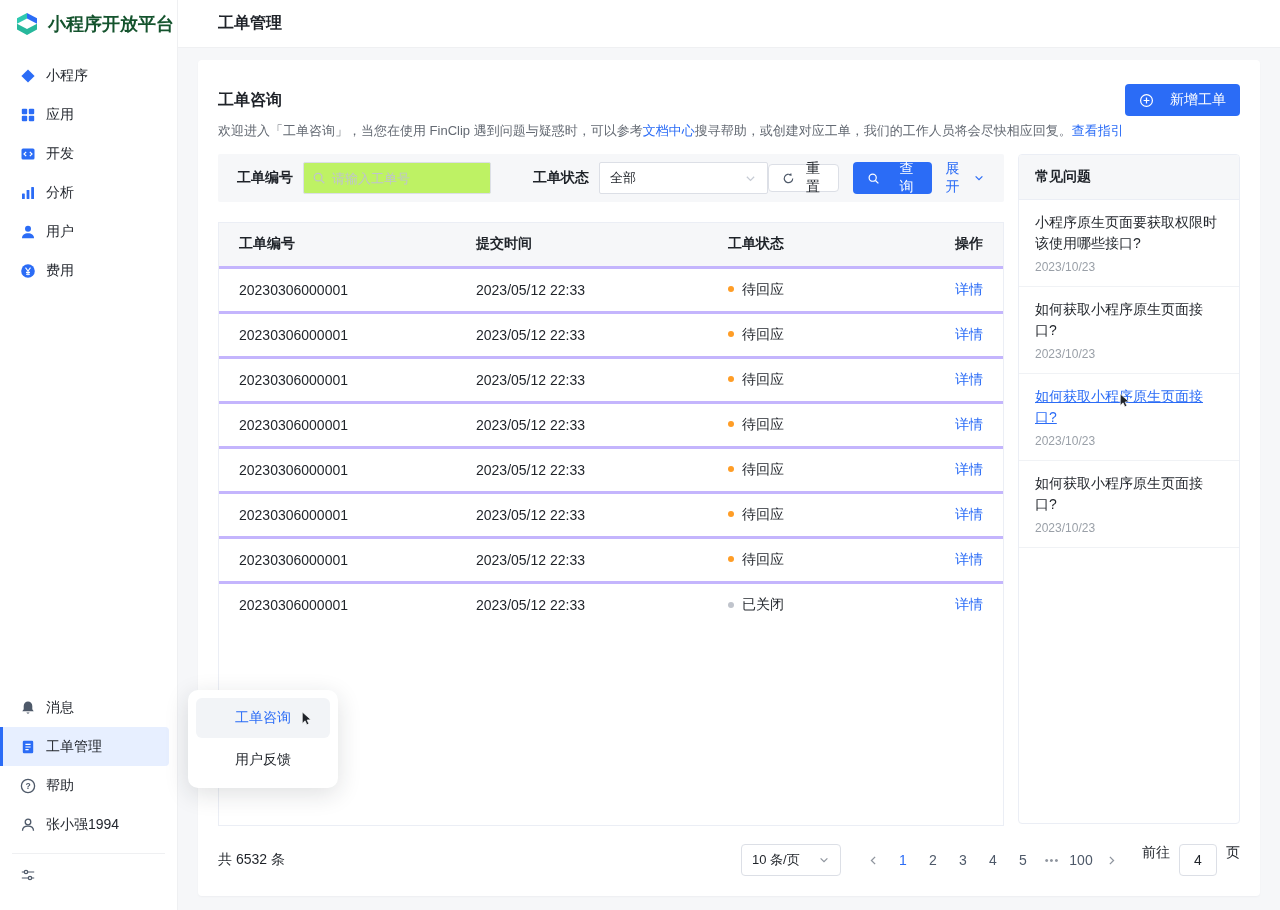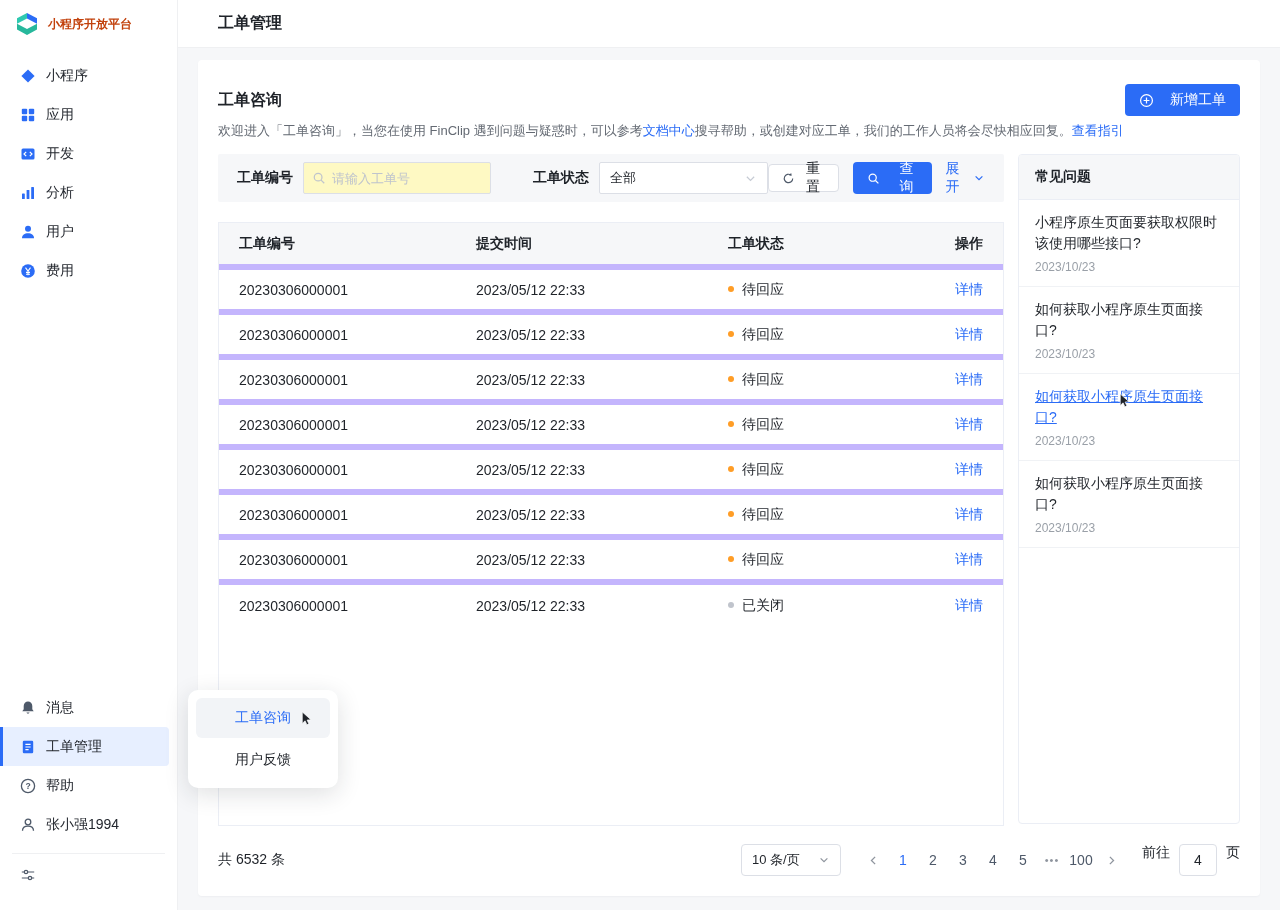--- a/index.html
+++ b/index.html
@@ -4,21 +4,21 @@
 <style>
   *{margin:0;padding:0;box-sizing:border-box}
   html,body{width:1280px;height:910px}
   body{font-family:"Liberation Sans","DejaVu Sans",sans-serif;color:#1f2329;background:#fff;overflow:hidden;position:relative;font-size:14px}
   [data-interactable="true"]{cursor:pointer}
 
   
   .sidebar{position:absolute;left:0;top:0;width:178px;height:910px;background:#fff;border-right:1px solid #eff0f2;display:flex;flex-direction:column;z-index:5}
   .logo-row{height:48px;display:flex;align-items:center;padding-left:14px;gap:8px;flex:none}
   .logo-mark{width:26px;height:26px;display:flex}
-  .logo-text{font-size:12px;font-weight:bold;color:#c2410c}
+  .logo-text{font-size:18px;font-weight:bold;color:#14532d}
   .nav{padding-top:8px}
   .nav-item{height:39px;display:flex;align-items:center;gap:10px;padding-left:20px;font-size:14px;color:#23272e;margin-right:8px}
   .nav-item .ic{color:#2b6cf6}
   .nav-item.gray .ic{color:#4e5969}
   .nav-item.active{background:#e7efff;border-left:3px solid #2b6cf6;padding-left:17px;border-radius:0 4px 4px 0}
   .nav-item.active .ic{color:#2b6cf6}
   .sidebar-bottom{margin-top:auto;padding-bottom:22px}
   .sidebar-divider{height:1px;background:#eff0f2;margin:9px 12px 8px 12px}
   .sliders-row{height:26px;display:flex;align-items:center;padding-left:20px;color:#4e5969}
   .ic{display:inline-flex;width:16px;height:16px;flex:none}
@@ -37,41 +37,41 @@
   .btn-primary .ic{color:#fff;width:15px;height:15px}
   .desc{margin-top:6px;font-size:13px;color:#646a73;line-height:18px}
   .desc .lnk{color:#2b6cf6}
 
   .main-grid{display:flex;gap:14px;margin-top:14px;align-items:flex-start}
   .left-col{flex:1;min-width:0}
 
   
   .filter-bar{height:48px;background:#f6f7f9;display:flex;align-items:center;padding:0 19px;border-radius:2px}
   .filter-label{font-weight:bold;margin-right:10px;white-space:nowrap}
-  .input-box{width:200px;height:32px;background:#fef9c3;border:1px solid #dcdfe6;border-radius:2px;display:flex;align-items:center;padding:0 8px;gap:6px}
+  .input-box{width:200px;height:32px;background:#bef264;border:1px solid #dcdfe6;border-radius:2px;display:flex;align-items:center;padding:0 8px;gap:6px}
   .input-box .ic{color:#bfc4cd;width:14px;height:14px}
   .input-box input{border:none;outline:none;width:100%;font-size:13px;color:#1f2329;background:transparent;font-family:inherit}
   .input-box input::placeholder{color:#bfc4cd}
   .f-gap{width:42px;flex:none}
   .select-box{width:180px;height:32px;background:#fff;border:1px solid #dcdfe6;border-radius:2px;display:flex;align-items:center;justify-content:space-between;padding:4px 10px;font-size:13px}
   .select-box .ic{color:#c6cbd4;width:13px;height:13px}
   .filter-actions{margin-left:auto;display:flex;align-items:center;gap:14px}
   .btn-plain{height:28px;background:#fff;border:1px solid #dcdfe6;border-radius:4px;font-size:14px;color:#1f2329;display:inline-flex;align-items:center;gap:6px;padding:0 13px;font-family:inherit}
   .btn-plain .ic{width:13px;height:13px;color:#4e5969}
   .btn-search{border-radius:4px}
   .btn-search .ic{width:13px;height:13px}
   .expand-link{color:#2b6cf6;display:inline-flex;align-items:center;gap:4px}
   .expand-link .ic{width:12px;height:12px;color:#2b6cf6}
 
   
   .table-box{margin-top:20px;border:1px solid #ebeef5;height:604px;overflow:hidden;background:#fff}
   table{width:100%;border-collapse:collapse;font-size:14px}
   thead th{height:44px;background:#f6f7f9;text-align:left;padding-left:20px;font-weight:bold;color:#1f2329}
   thead th.op,tbody td.op{text-align:right;padding-right:20px;padding-left:0}
-  tbody td{height:45px;border-top:6px solid #c4b5fd;padding-left:20px;color:#1f2329}
+  tbody td{height:45px;border-top:3px solid #c4b5fd;padding-left:20px;color:#1f2329}
   .dot{display:inline-block;width:6px;height:6px;border-radius:50%;margin-right:8px;vertical-align:middle;position:relative;top:-1px}
   .dot[data-state="pending"]{background:#ff9d26}
   .dot[data-state="closed"]{background:#c0c4cc}
   .link{color:#2b6cf6}
 
   
   .faq{width:222px;flex:none;border:1px solid #ebeef5;border-radius:4px;height:670px;background:#fff;overflow:hidden}
   .faq-header{height:45px;background:#f6f7f9;border-bottom:1px solid #ebeef5;display:flex;align-items:center;padding-left:16px;font-weight:bold;font-size:14px}
   .faq-item{padding:12px 16px;border-bottom:1px solid #f0f2f5;position:relative}
   .faq-q{font-size:14px;line-height:21px;color:#1f2329}

